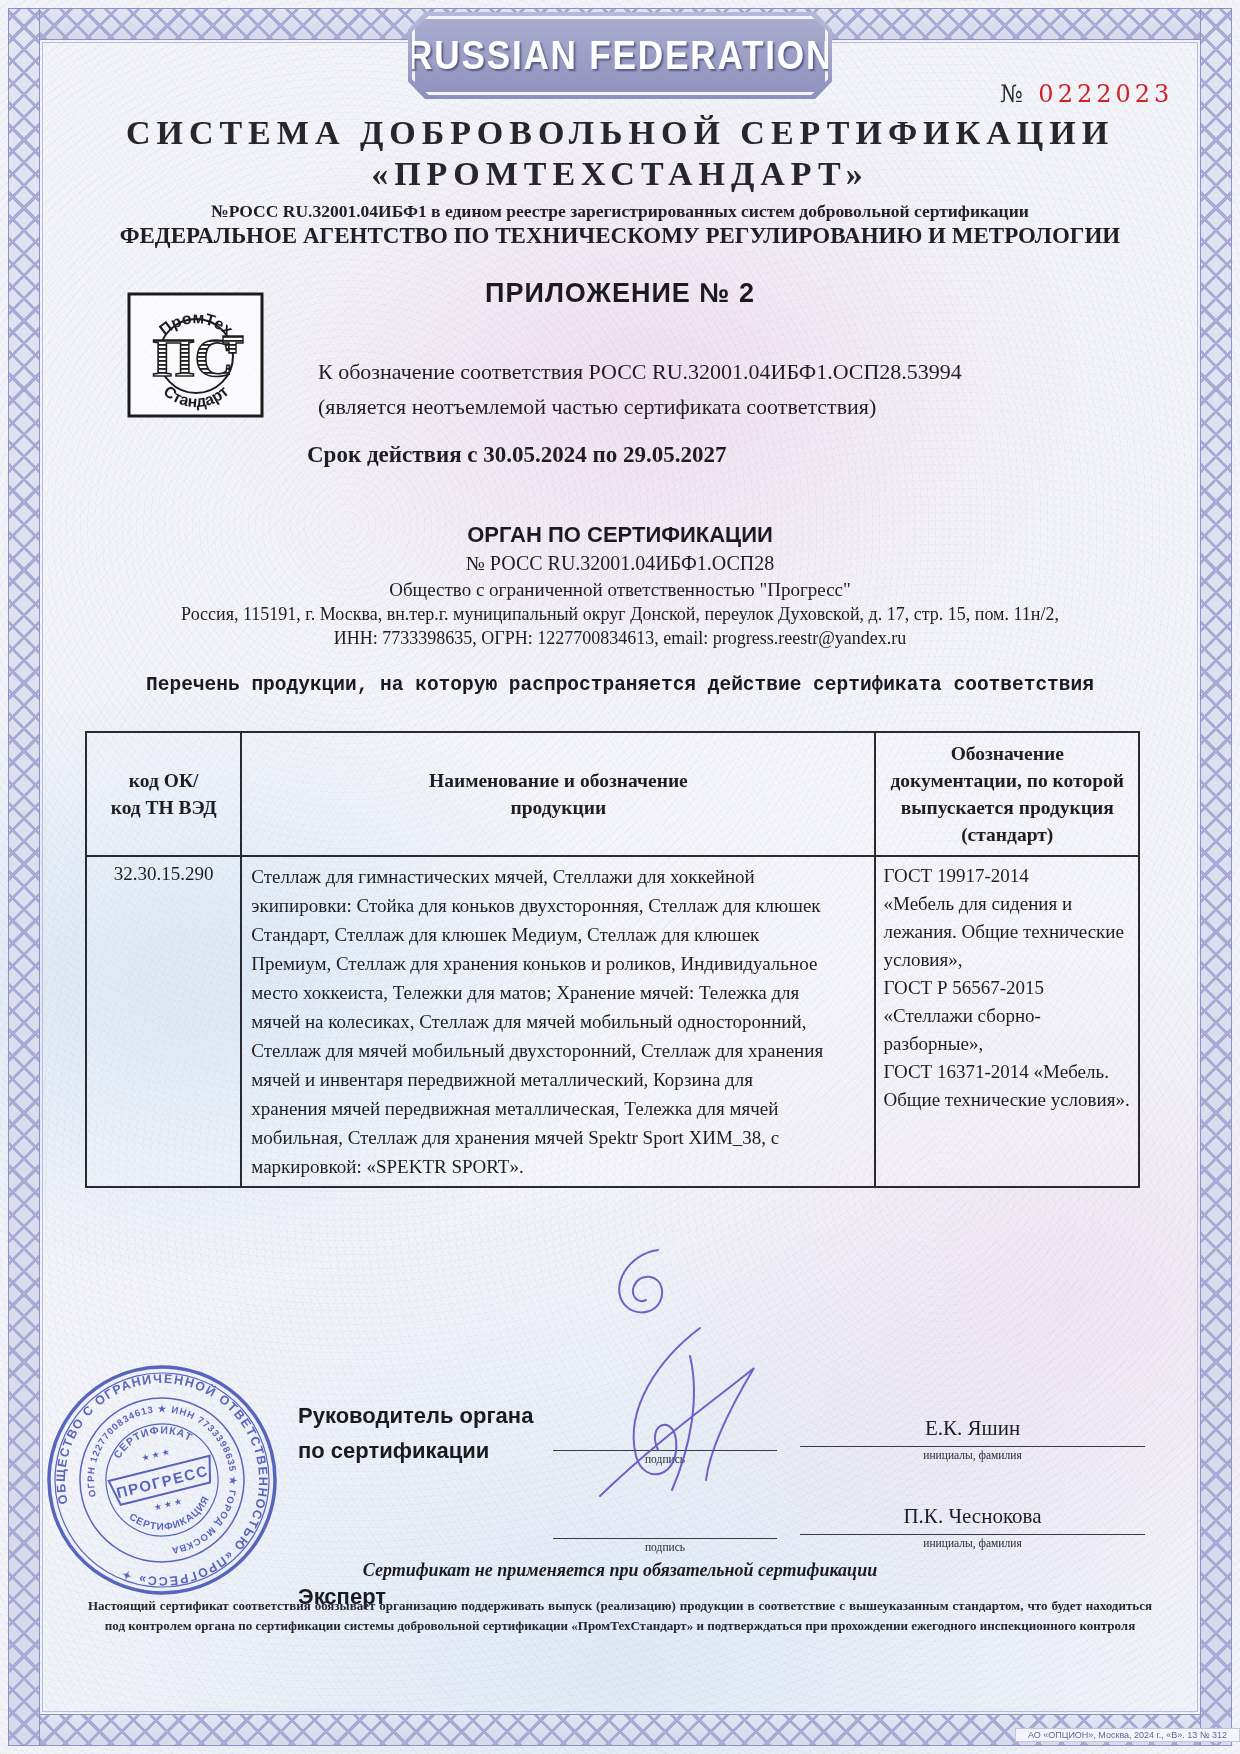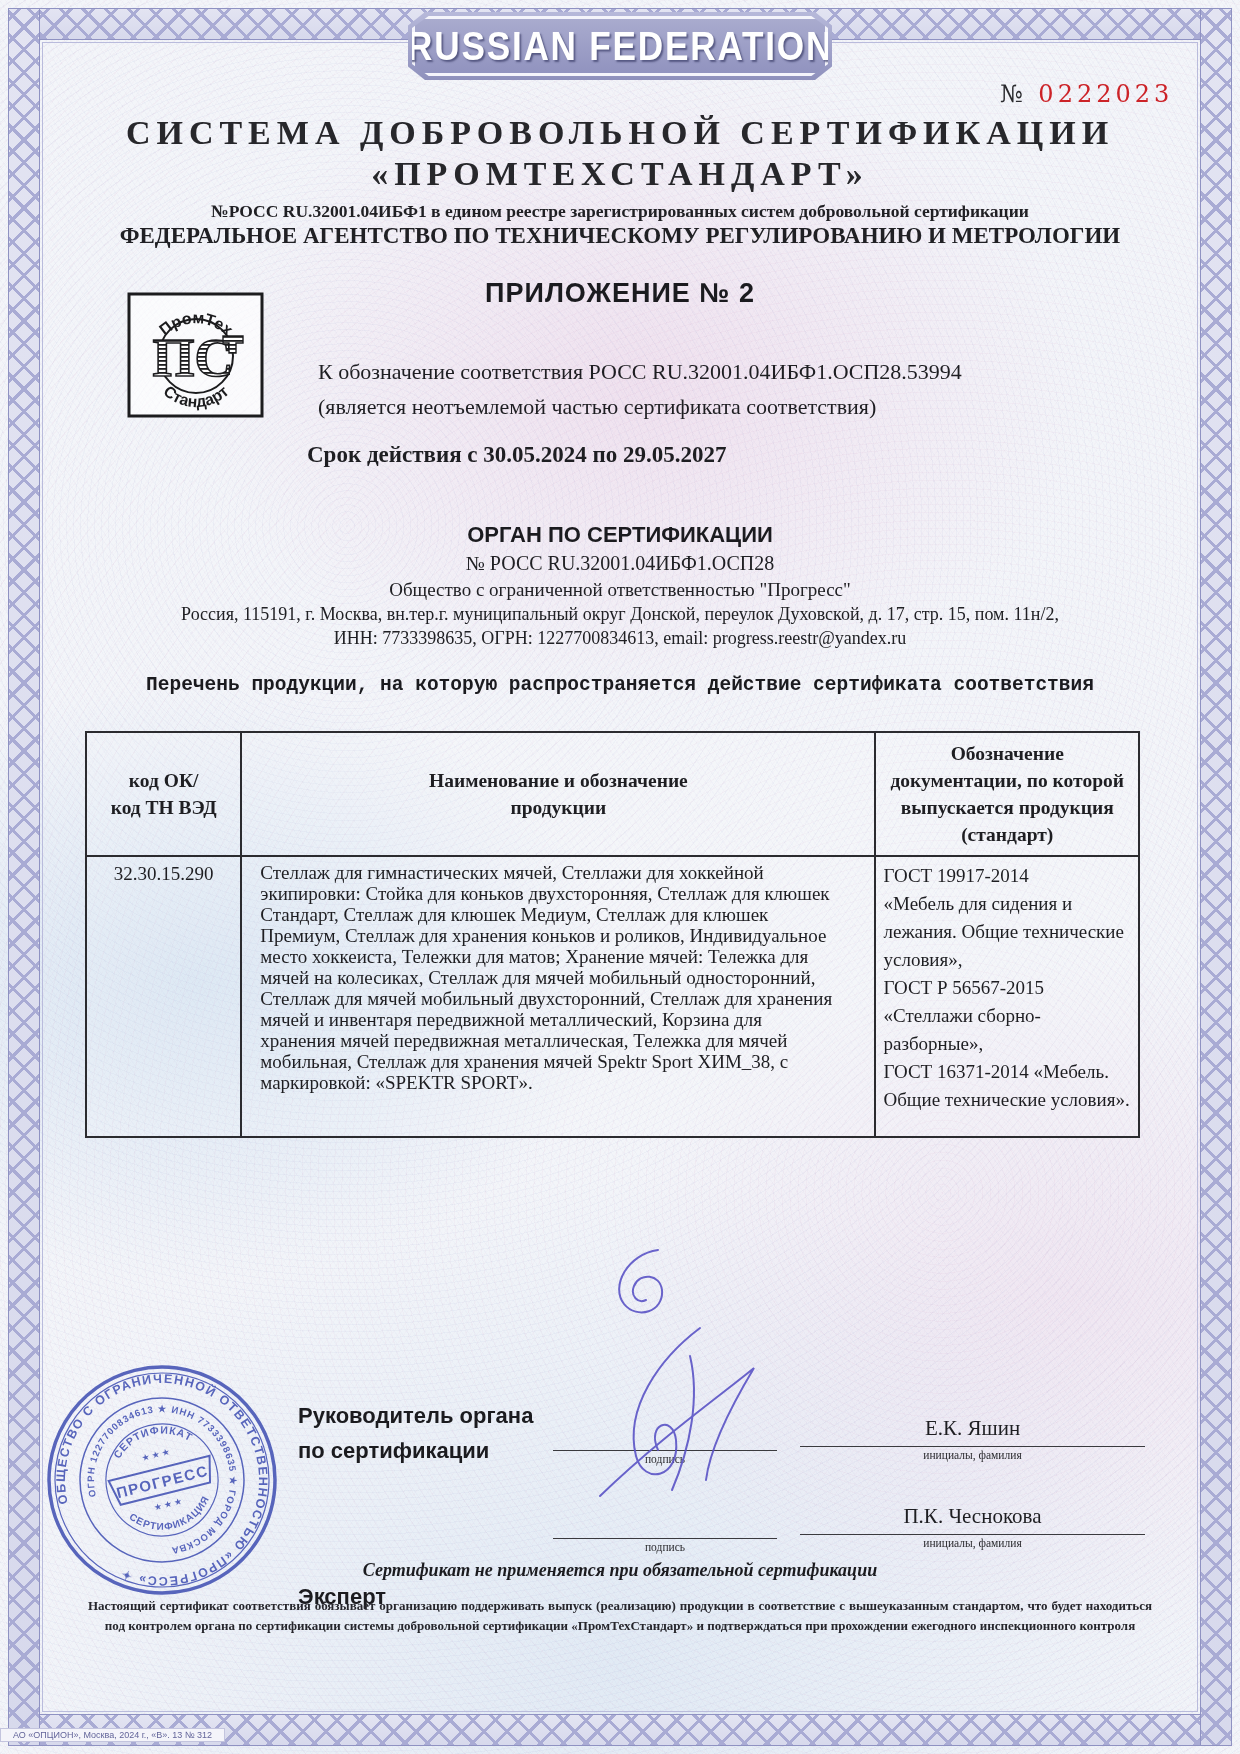--- a/index.html
+++ b/index.html
@@ -29,21 +29,21 @@
       repeating-linear-gradient(-45deg, rgba(255,255,255,0) 0 8px, #a9abd4 8px 11px, rgba(255,255,255,0) 11px 16px),
       linear-gradient(#e3e4f2,#d7d9ec);
   }
   .band-top{top:8px;left:8px;right:8px;height:30px;}
   .band-bottom{bottom:8px;left:8px;right:8px;height:30px;}
   .band-left{top:8px;left:8px;bottom:8px;width:30px;}
   .band-right{top:8px;right:8px;bottom:8px;width:30px;}
   .inner-line{position:absolute; inset:42px; border:1px solid #b9bbdc; z-index:2; pointer-events:none;}
   
   .badge{
-    left:50%; transform:translateX(-50%); top:12px; width:424px; height:68px; z-index:4;
+    left:50%; transform:translateX(-50%); top:12px; width:424px; height:87px; z-index:4;
     background:linear-gradient(#b7b9da,#8e90bc);
     clip-path:polygon(4% 0,96% 0,100% 20%,100% 80%,96% 100%,4% 100%,0 80%,0 20%);
     display:flex; align-items:center; justify-content:center;
     box-shadow:0 3px 4px rgba(90,92,140,.5);
   }
   .badge-inner{
     width:calc(100% - 14px); height:calc(100% - 14px);
     border:3px solid #f4f4fb; outline:1px solid #7f81b0;
     clip-path:polygon(4% 0,96% 0,100% 20%,100% 80%,96% 100%,4% 100%,0 80%,0 20%);
     display:flex; align-items:center; justify-content:center;
@@ -78,39 +78,39 @@
   .organ-contacts{top:628px; font-size:18px;}
   
   .caption{top:674px; font-size:19.5px; font-weight:700; color:#1b1b1f;font-family:Liberation Mono, monospace;}
   .ptable{left:85px; top:731px; width:1055px; border:2px solid #2b2b2f; border-collapse:collapse; background:rgba(255,255,255,.12);}
   .ptable td{border:2px solid #2b2b2f; vertical-align:top; font-size:19px; color:#1e1e22;}
   .ptable .hdr{font-weight:700; text-align:center; vertical-align:middle; height:120px; white-space:pre-line; line-height:27px; font-size:19.5px;}
   .col-code{width:151px;}
   .col-name{width:629px;}
   .col-std{width:259px;}
   .cell-code{text-align:center; padding-top:6px; height:272px;}
-  .cell-name{padding:5px 8px 5px 18px; line-height:21px; white-space:pre-line;margin-top:12px;}
+  .cell-name{padding:5px 8px 5px 9px; line-height:29px; white-space:pre-line;margin-top:12px;}
   .cell-std{padding:5px 4px 5px 7px; line-height:28px; white-space:pre-line;}
   
   .role1{left:298px; top:1398px; font-family:"Liberation Sans", sans-serif; font-size:22px; font-weight:bold; line-height:35px; white-space:pre-line; color:#1b1b1f;}
   .role2{left:298px; top:1584px; font-family:"Liberation Sans", sans-serif; font-size:22px; font-weight:bold; color:#1b1b1f;}
   .sigcell{position:absolute; text-align:center; z-index:2;}
   .sigcell .nm{font-size:21px; color:#1e1e22; padding-bottom:5px; white-space:nowrap;}
   .sigcell .rule{border-top:1.5px solid #3a3a3e; height:0;}
   .sigcell .cap{font-size:11.5px; color:#2c2c30; padding-top:2px;}
   .sig-line1{left:553px; top:1450px; width:224px;}
   .sig-line2{left:553px; top:1538px; width:224px;}
   .sig-name1{left:800px; top:1416px; width:345px;}
   .sig-name2{left:800px; top:1504px; width:345px;}
   .autograph{left:540px; top:1228px; z-index:3;}
   .stampwrap{left:42px; top:1360px; width:240px; height:240px; transform:rotate(-14deg); opacity:.88; z-index:2;}
   .note{top:1560px; font-size:18px; font-weight:700; color:#1b1b1f;font-style:italic;}
   .footnote{left:88px; top:1596px; width:1064px; font-size:13px; font-weight:700; line-height:20px;
     text-align:justify; text-align-last:center; color:#26262c;}
-  .imprint{top:1724px; left:0; width:100%; text-align:left; z-index:4;}
+  .imprint{top:1724px; left:0; width:100%; text-align:right; z-index:4;}
   .imprint span{font-family:"Liberation Sans", sans-serif; font-size:9px; color:#63659a; background:#f4f4fa; padding:1px 12px; border:1px solid #c3c4de;}
 </style>
 </head>
 <body>
 
 <div class="page">
 
   <div class="band band-top"></div>
   <div class="band band-bottom"></div>
   <div class="band band-left"></div>

